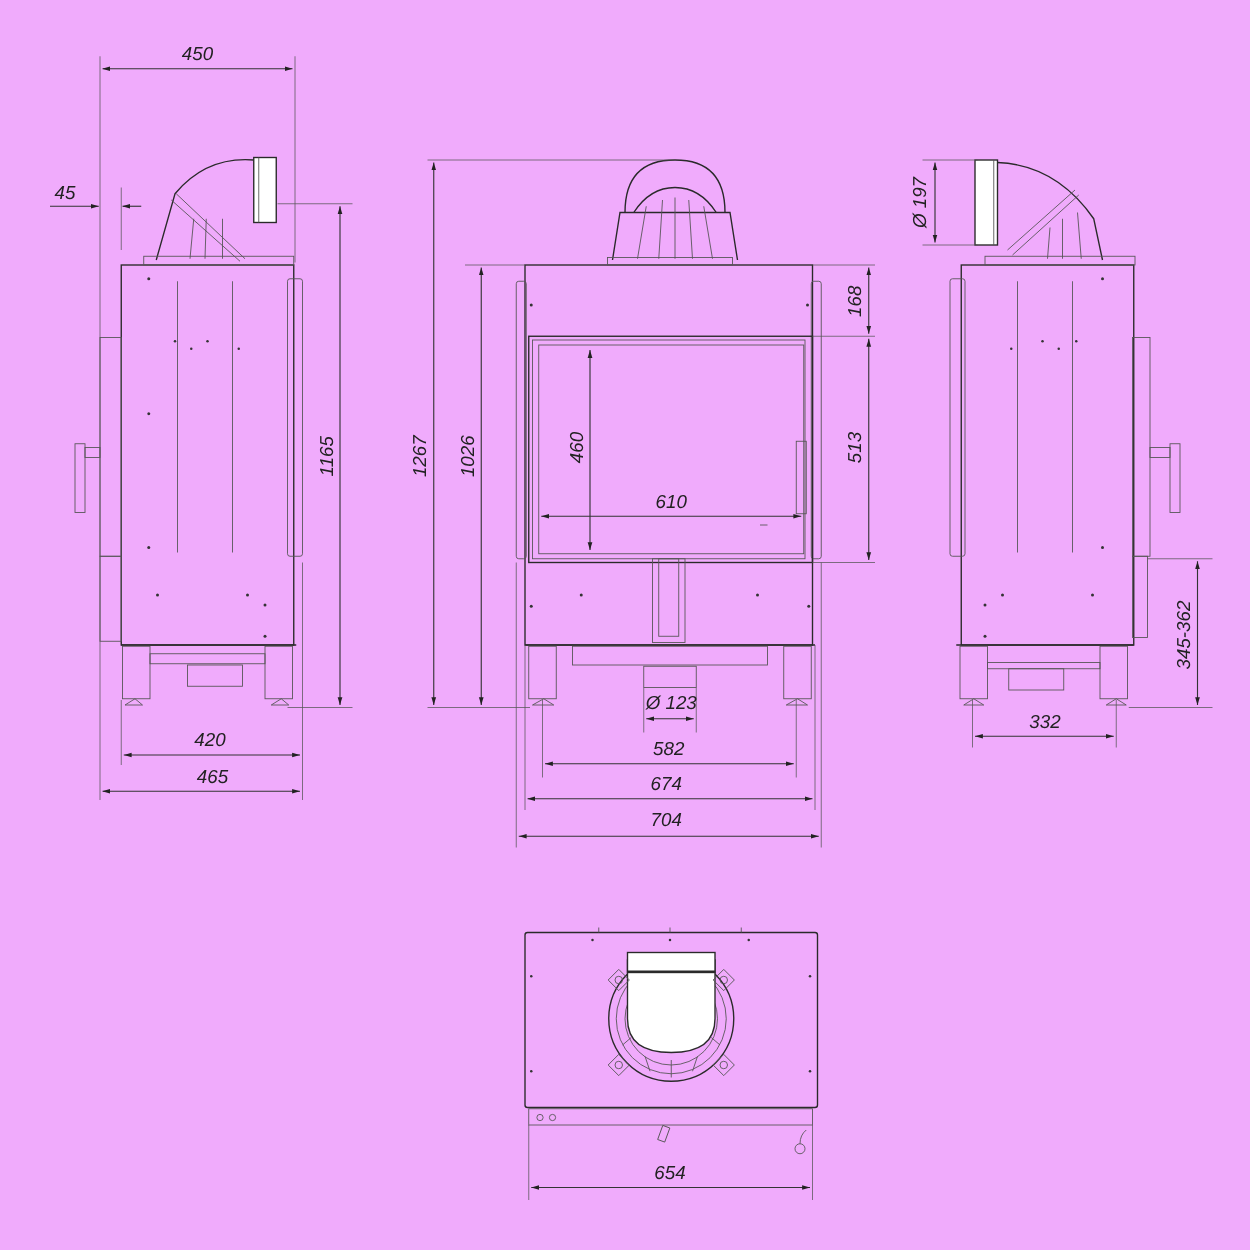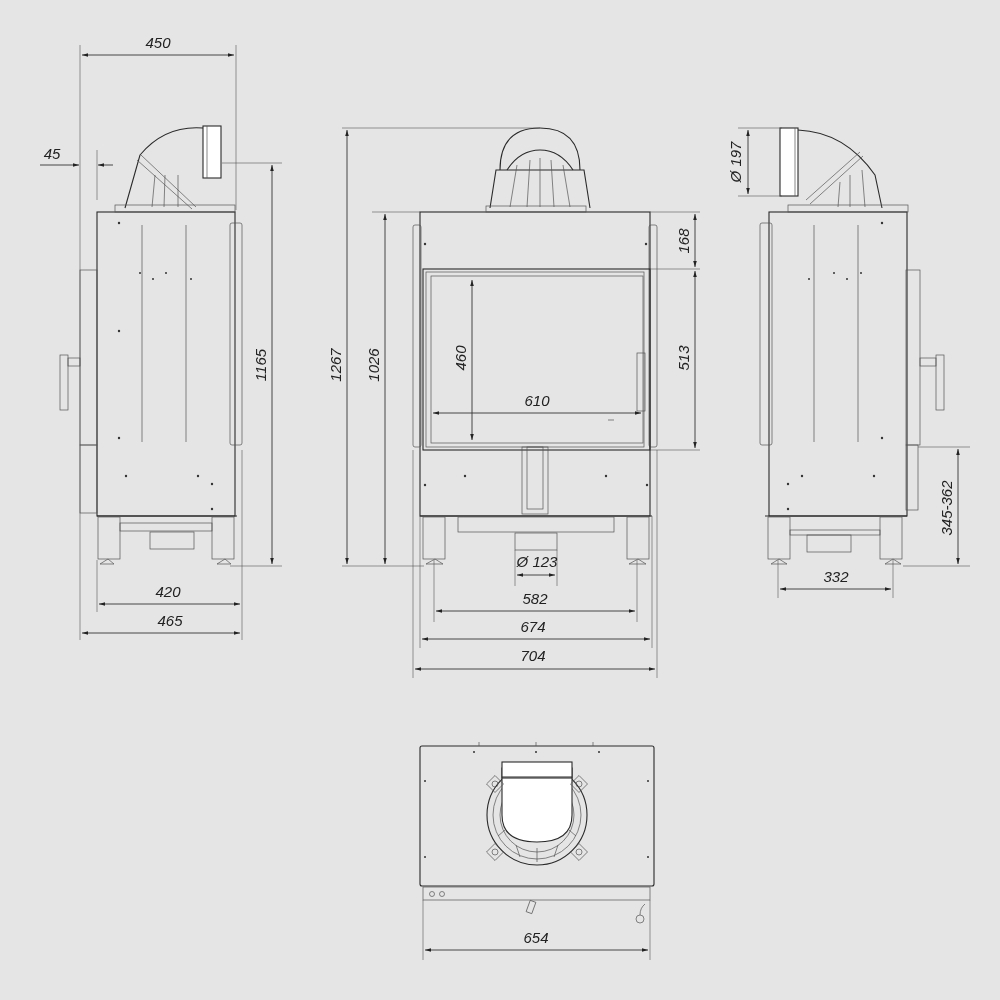--- a/index.html
+++ b/index.html
@@ -1,16 +1,16 @@
 <!DOCTYPE html>
 <html><head>
 <meta charset="utf-8">
 <style>
   html, body { margin: 0; padding: 0; background: #ffffff; }
-  #canvas { width: 1000px; height: 1000px; position: relative; background: #e5e5e5; }
+  #canvas { width: 1000px; height: 1000px; position: relative; background: #f0abfc; }
   svg { position: absolute; left: 0; top: 0; }
   .ln { stroke: #2a2a2a; stroke-width: 1.1; fill: none; }
   .thin { stroke: #555; stroke-width: 0.7; fill: none; }
   .dim { stroke: #333; stroke-width: 0.9; fill: none; }
   .ext { stroke: #555; stroke-width: 0.6; fill: none; }
   .fillw { fill: #ffffff; stroke: #2a2a2a; stroke-width: 1.1; }
   .dot { fill: #333; }
   .lbl { font-family: "Liberation Sans", sans-serif; font-style: italic; font-size: 15px; fill: #222; }
 </style>
 </head>

